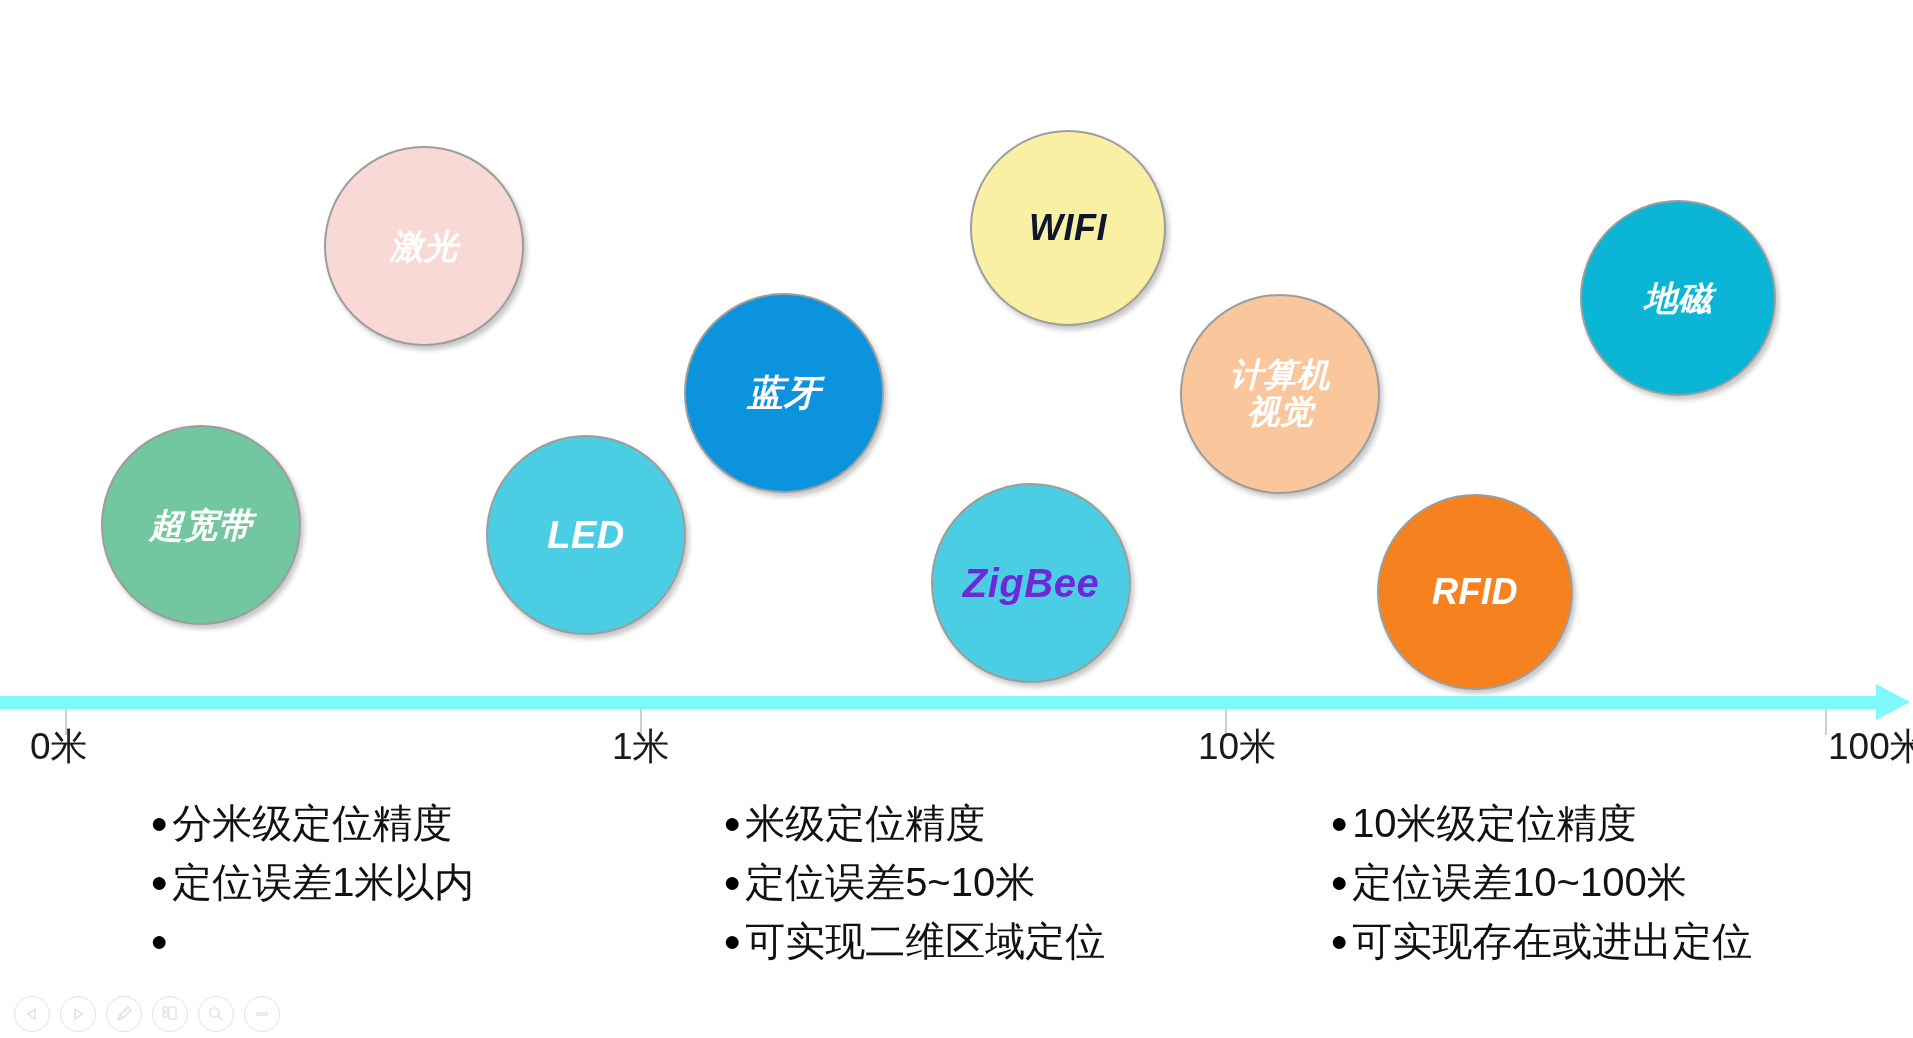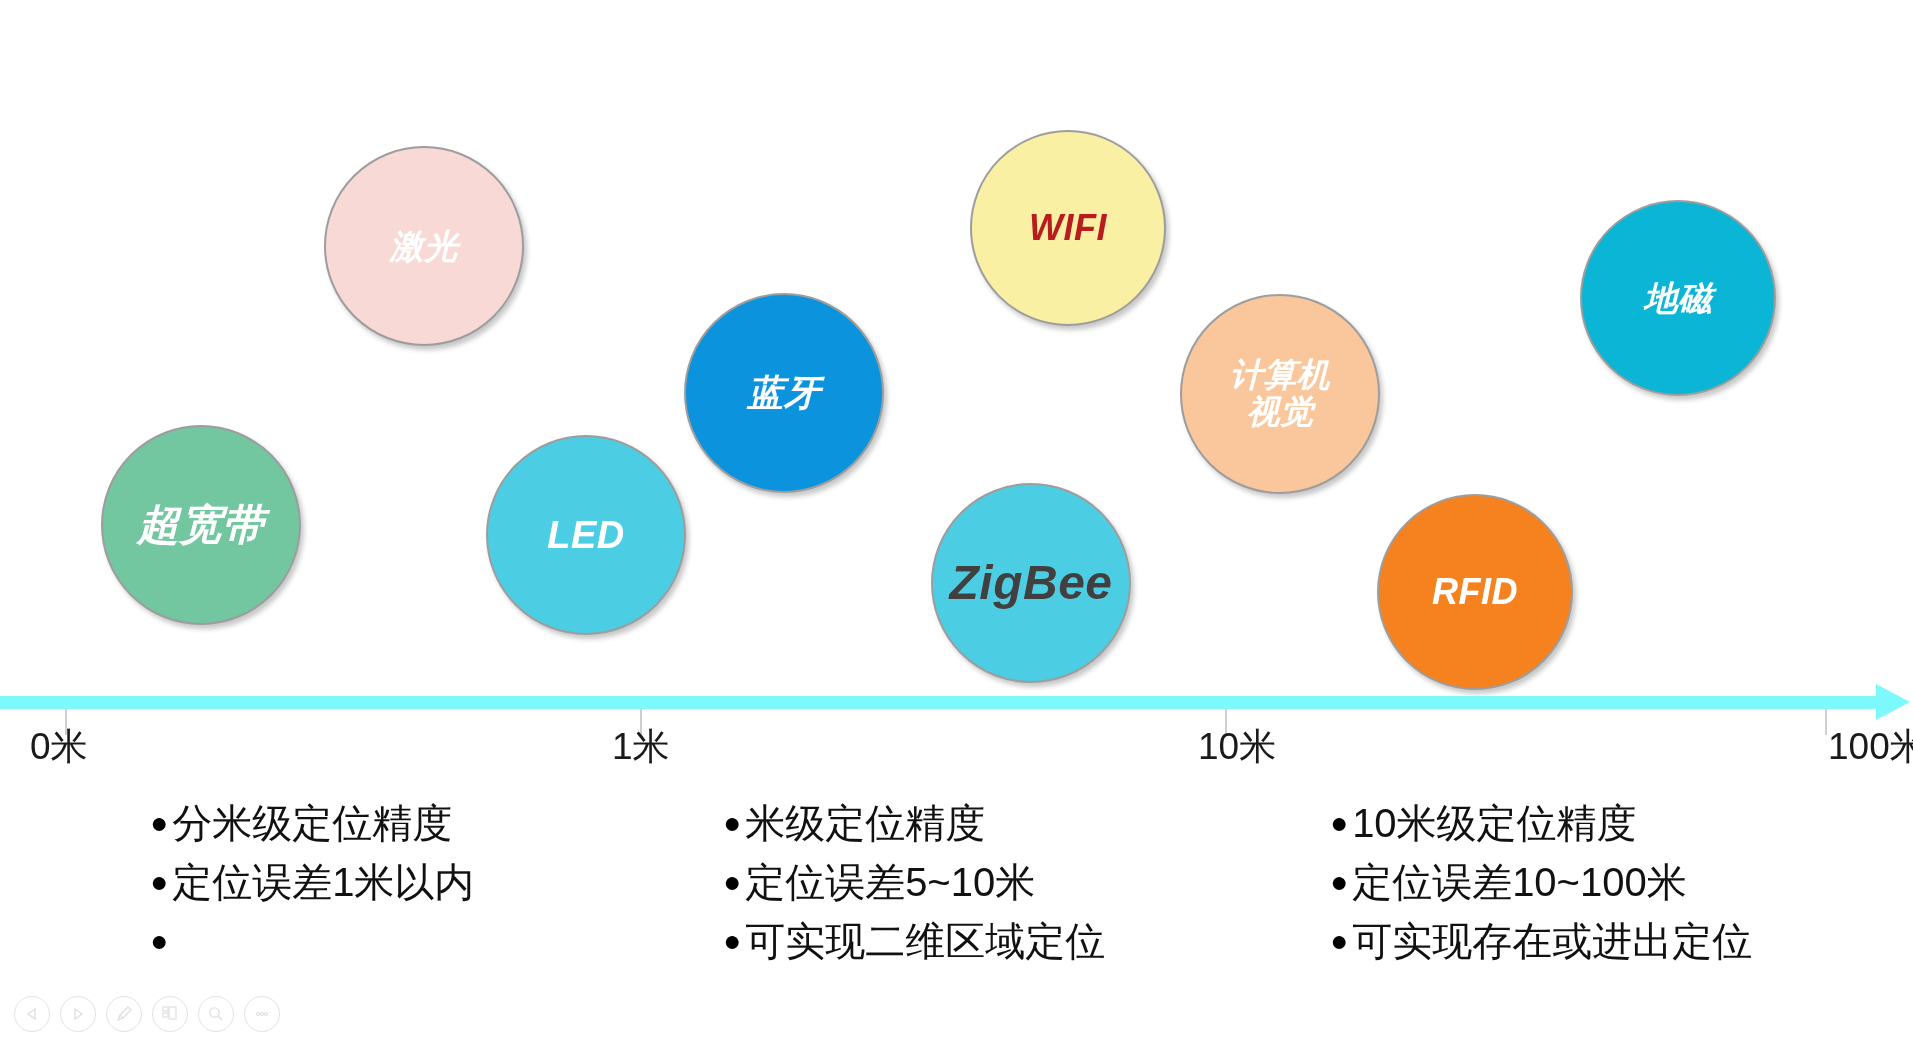--- a/index.html
+++ b/index.html
@@ -116,36 +116,36 @@
   }
   .tool-btn svg { display: block; }
 </style>
 </head>
 <body>
 
 <div id="slide">
 
   <div id="bubbles-layer">
       <div class="bubble" style="left: 101px; top: 425px; width: 200px; height: 200px; background: rgb(114, 198, 160); border-color: rgb(157, 157, 157);">
-        <span class="bubble-label" style="font-size: 42px; color: rgb(255, 255, 255);">超宽带</span>
+        <span class="bubble-label" style="font-size: 34px; color: rgb(255, 255, 255);">超宽带</span>
       </div>
       <div class="bubble" style="left: 324px; top: 146px; width: 200px; height: 200px; background: rgb(248, 217, 214); border-color: rgb(157, 157, 157);">
         <span class="bubble-label" style="font-size: 34px; color: rgb(255, 255, 255);">激光</span>
       </div>
       <div class="bubble" style="left: 486px; top: 435px; width: 200px; height: 200px; background: rgb(75, 206, 228); border-color: rgb(157, 157, 157);">
         <span class="bubble-label" style="font-size: 38px; color: rgb(255, 255, 255);">LED</span>
       </div>
       <div class="bubble" style="left: 684px; top: 293px; width: 200px; height: 200px; background: rgb(12, 147, 221); border-color: rgb(157, 157, 157);">
         <span class="bubble-label" style="font-size: 36px; color: rgb(255, 255, 255);">蓝牙</span>
       </div>
       <div class="bubble" style="left: 970px; top: 130px; width: 196px; height: 196px; background: rgb(249, 240, 164); border-color: rgb(157, 157, 157);">
-        <span class="bubble-label" style="font-size: 36px; color: #b91c1c;">WIFI</span>
+        <span class="bubble-label" style="font-size: 36px; color: #0f172a;">WIFI</span>
       </div>
       <div class="bubble" style="left: 931px; top: 483px; width: 200px; height: 200px; background: rgb(75, 206, 228); border-color: rgb(157, 157, 157);">
-        <span class="bubble-label" style="font-size: 48px; color: #404040;">ZigBee</span>
+        <span class="bubble-label" style="font-size: 40px; color: #6d28d9;">ZigBee</span>
       </div>
       <div class="bubble" style="left: 1180px; top: 294px; width: 200px; height: 200px; background: rgb(249, 199, 155); border-color: rgb(157, 157, 157);">
         <span class="bubble-label" style="font-size: 33px; color: rgb(255, 255, 255);">计算机
 视觉</span>
       </div>
       <div class="bubble" style="left: 1377px; top: 494px; width: 196px; height: 196px; background: rgb(245, 130, 31); border-color: rgb(157, 157, 157);">
         <span class="bubble-label" style="font-size: 36px; color: rgb(255, 255, 255);">RFID</span>
       </div>
       <div class="bubble" style="left: 1580px; top: 200px; width: 196px; height: 196px; background: rgb(11, 181, 213); border-color: rgb(157, 157, 157);">
         <span class="bubble-label" style="font-size: 34px; color: rgb(255, 255, 255);">地磁</span>

